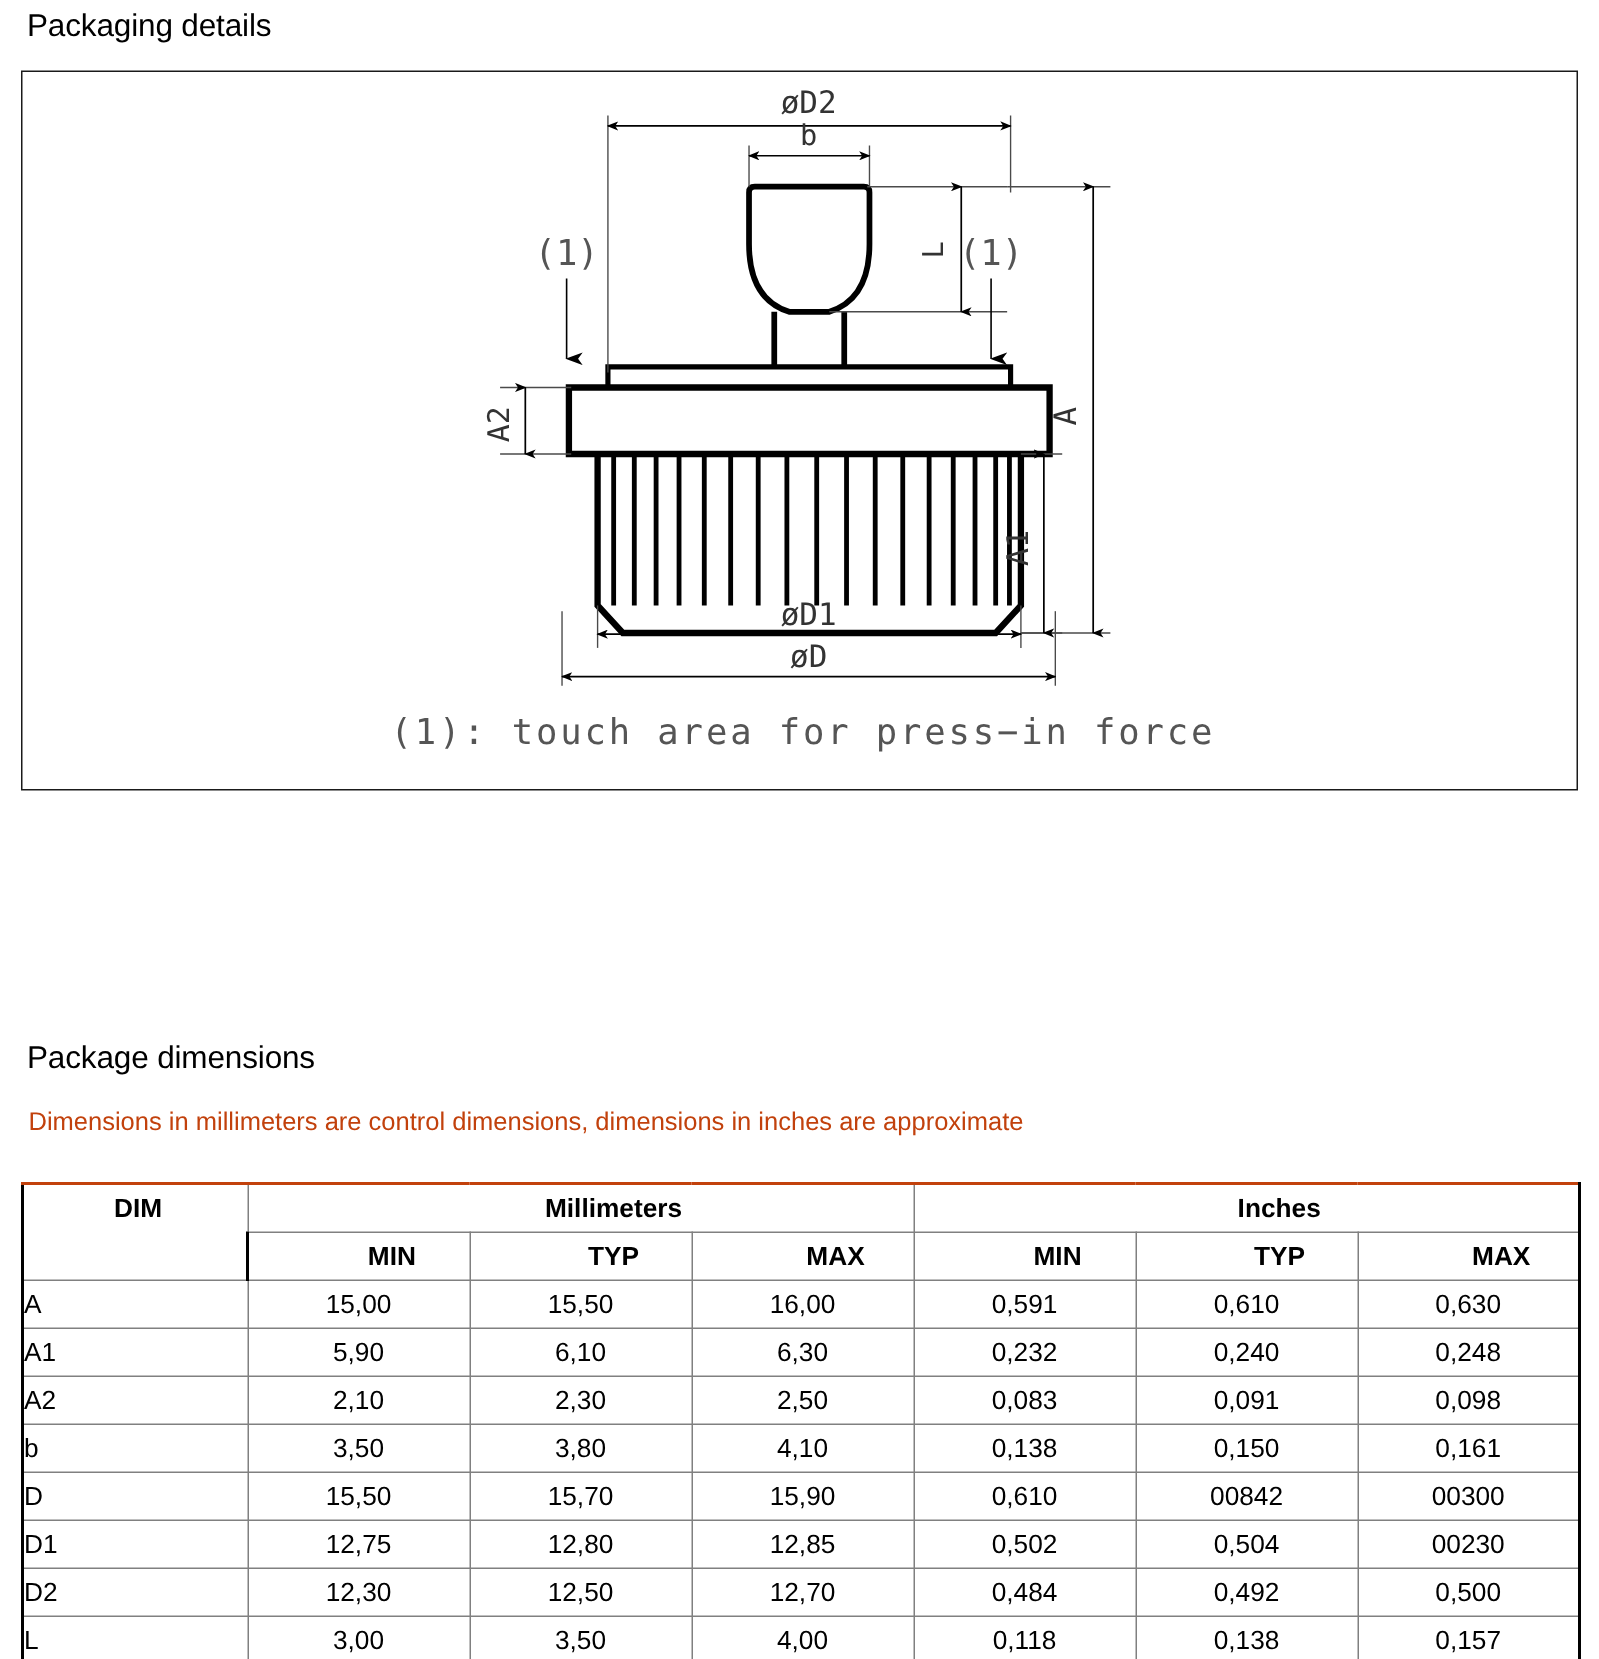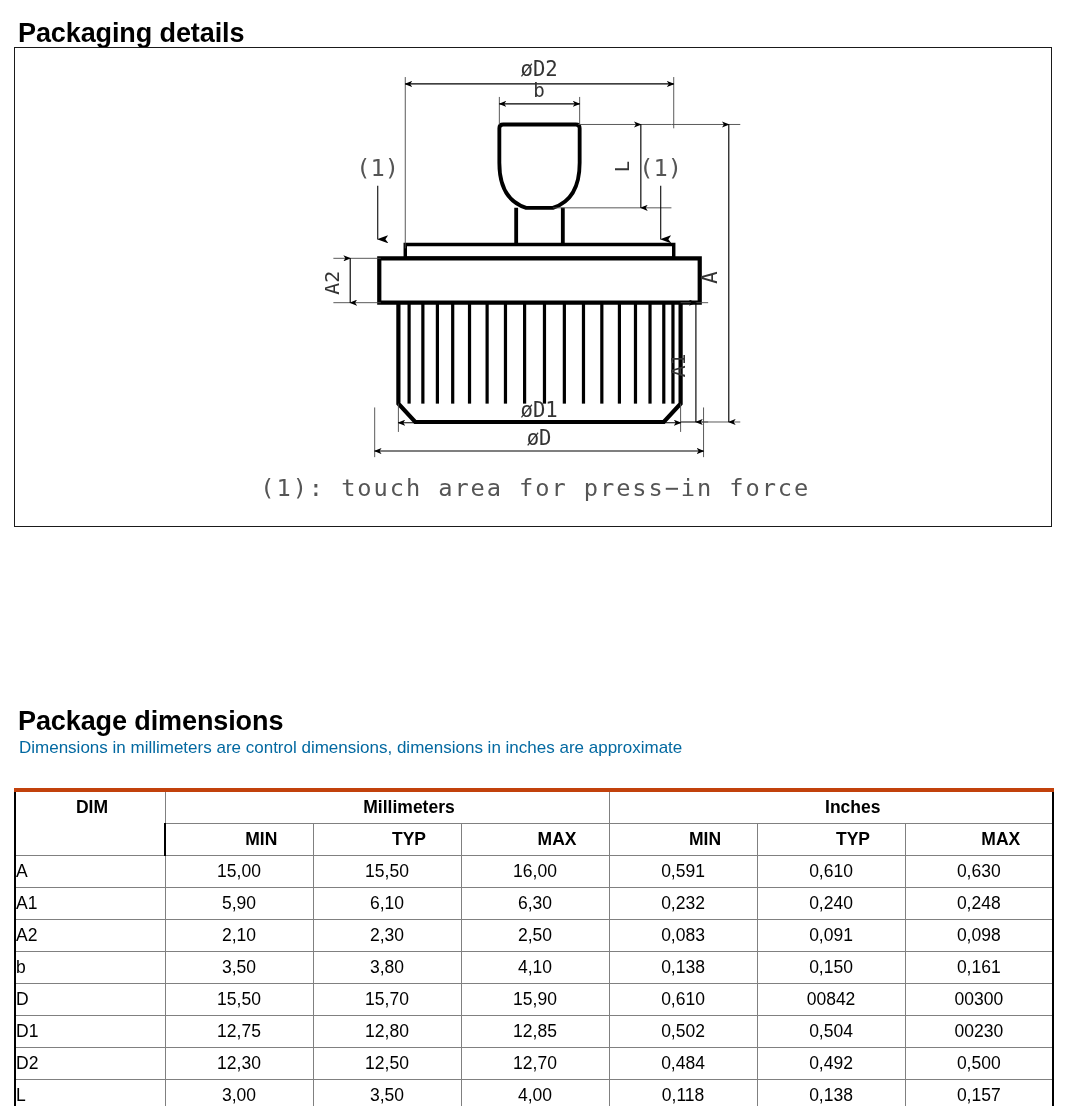--- a/index.html
+++ b/index.html
@@ -13,36 +13,35 @@
     height: 1106px;
     position: relative;
     font-family: "Liberation Sans", sans-serif;
     color: #000000;
     overflow: hidden;
   }
 
   
   .section-heading {
     position: absolute;
-    font-size: 27px;
-    font-weight: bold;
+    font-size: 21px;
+    font-weight: normal;
     letter-spacing: -0.1px;
     color: #000;
     white-space: nowrap;
-    margin-top: 12px;
   }
   #heading-packaging { left: 18px; top: 6px; }
   #heading-dimensions { left: 18px; top: 694px; }
 
   .section-note {
     position: absolute;
     left: 19px;
     top: 738px;
     font-size: 17px;
-    color: #0369a1;
+    color: #c2410c;
     white-space: nowrap;
   }
 
   
   #drawing-frame {
     position: absolute;
     left: 14px;
     top: 47px;
     width: 1038px;
     height: 480px;
@@ -82,21 +81,21 @@
     font-weight: bold;
     text-align: center;
     padding-left: 44px;
   }
   
   #dimensions-table {
     border: 2px solid #000;
   }
   #dimensions-table tr > *:first-child { border-left: 2px solid #000; }
   #dimensions-table tr > *:last-child  { border-right: 2px solid #000; }
-  #dimensions-table thead tr:first-child > * { border-top: 4px solid #c2410c; }
+  #dimensions-table thead tr:first-child > * { border-top: 2px solid #c2410c; }
   #dimensions-table tbody tr:last-child > *  { border-bottom: 2px solid #000; }
 
   .col-dim  { width: 150px; }
   .col-val  { width: 148px; }
 
   .th-dim {
     text-align: left;
     padding-left: 4px !important;
     vertical-align: top;
     font-weight: bold;

